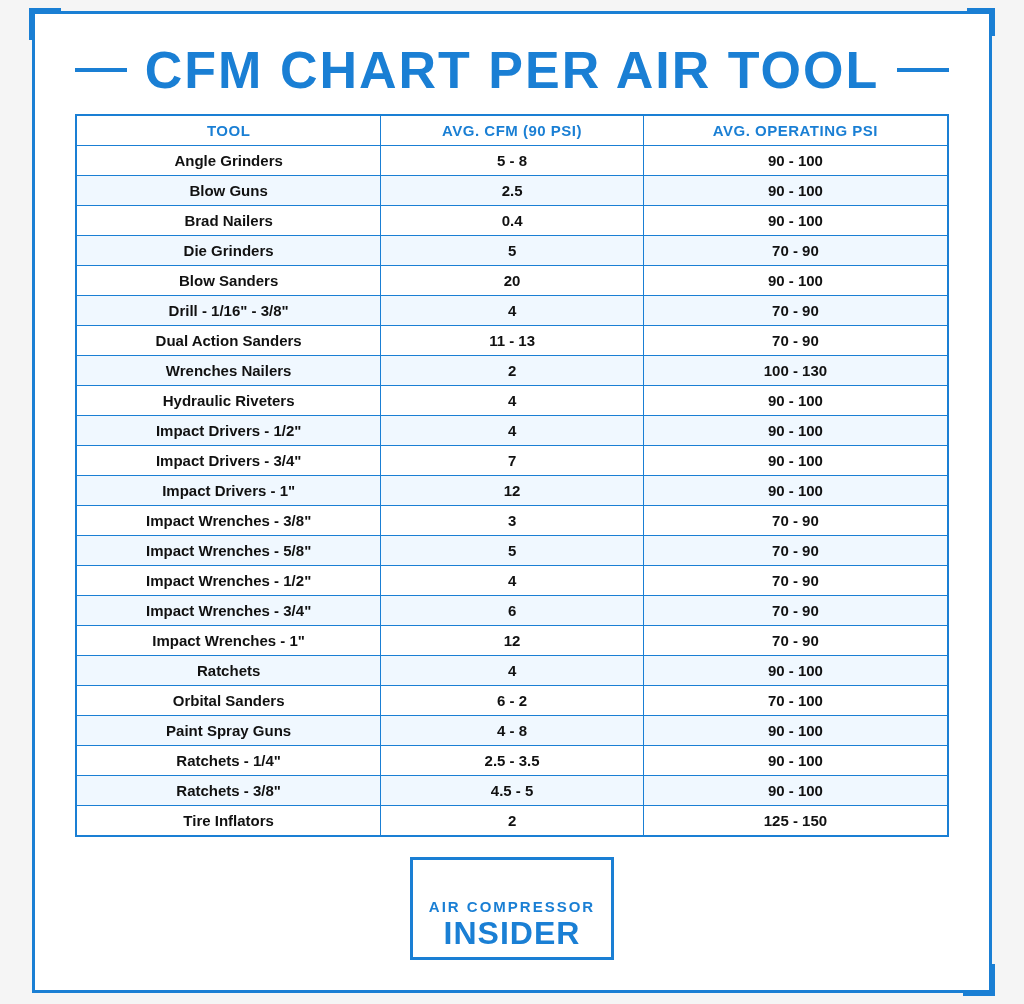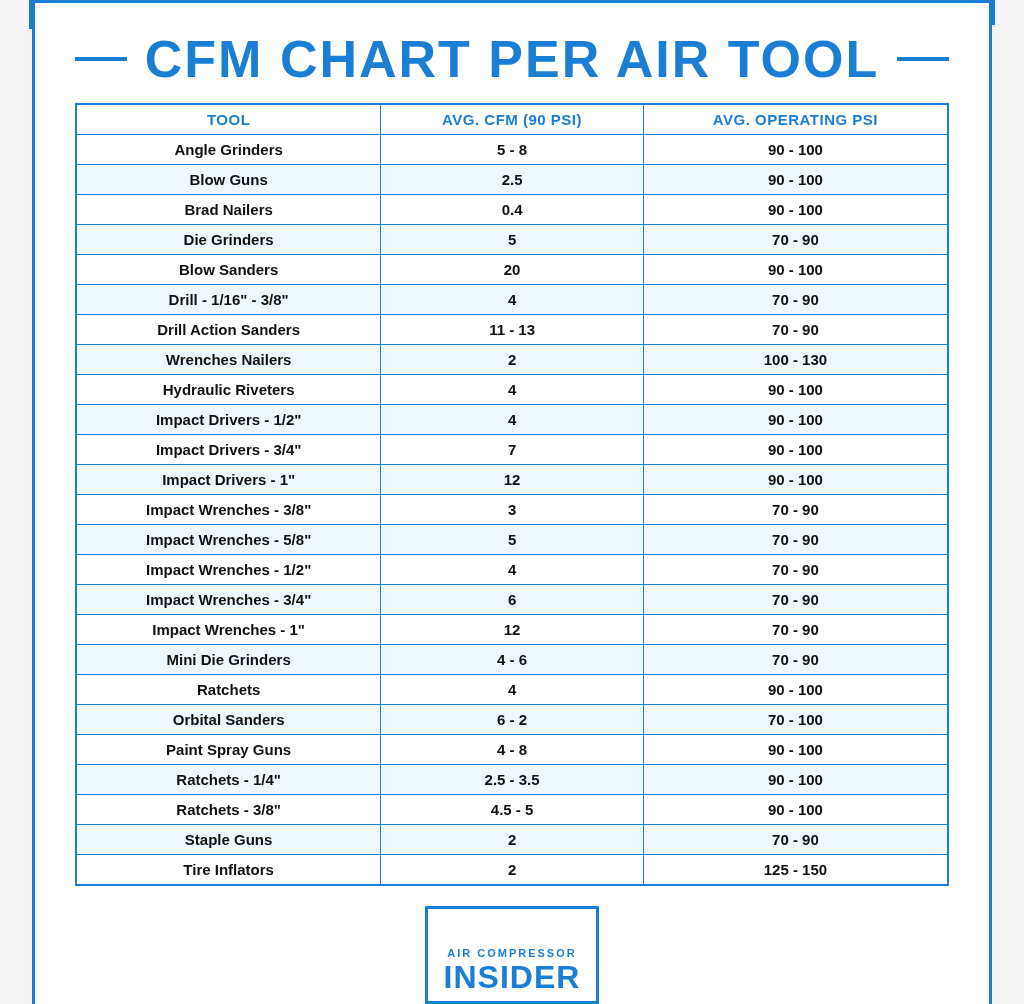--- a/index.html
+++ b/index.html
@@ -116,21 +116,21 @@
     }
 
     .logo-box {
       border: 3px solid #1a7fd4;
       padding: 6px 16px 8px 16px;
       text-align: center;
       display: inline-block;
     }
 
     .logo-top {
-      font-size: 11px;
+      font-size: 15px;
       font-weight: 700;
       color: #1a7fd4;
       letter-spacing: 2px;
       text-transform: uppercase;
       display: block;
       margin-bottom: 2px;
       margin-top: 32px;
     }
 
     .logo-bottom {
@@ -188,21 +188,21 @@
           <td>Blow Sanders</td>
           <td>20</td>
           <td>90 - 100</td>
         </tr>
         <tr>
           <td>Drill - 1/16" - 3/8"</td>
           <td>4</td>
           <td>70 - 90</td>
         </tr>
         <tr>
-          <td>Drill Action Sanders</td>
+          <td>Dual Action Sanders</td>
           <td>11 - 13</td>
           <td>70 - 90</td>
         </tr>
         <tr>
           <td>Wrenches Nailers</td>
           <td>2</td>
           <td>100 - 130</td>
         </tr>
         <tr>
           <td>Hydraulic Riveters</td>
@@ -243,25 +243,20 @@
           <td>Impact Wrenches - 3/4"</td>
           <td>6</td>
           <td>70 - 90</td>
         </tr>
         <tr>
           <td>Impact Wrenches - 1"</td>
           <td>12</td>
           <td>70 - 90</td>
         </tr>
         <tr>
-          <td>Mini Die Grinders</td>
-          <td>4 - 6</td>
-          <td>70 - 90</td>
-        </tr>
-        <tr>
           <td>Ratchets</td>
           <td>4</td>
           <td>90 - 100</td>
         </tr>
         <tr>
           <td>Orbital Sanders</td>
           <td>6 - 2</td>
           <td>70 - 100</td>
         </tr>
         <tr>
@@ -271,25 +266,20 @@
         </tr>
         <tr>
           <td>Ratchets - 1/4"</td>
           <td>2.5 - 3.5</td>
           <td>90 - 100</td>
         </tr>
         <tr>
           <td>Ratchets - 3/8"</td>
           <td>4.5 - 5</td>
           <td>90 - 100</td>
-        </tr>
-        <tr>
-          <td>Staple Guns</td>
-          <td>2</td>
-          <td>70 - 90</td>
         </tr>
         <tr>
           <td>Tire Inflators</td>
           <td>2</td>
           <td>125 - 150</td>
         </tr>
       </tbody>
   </table>
 
   <div class="footer-logo">

